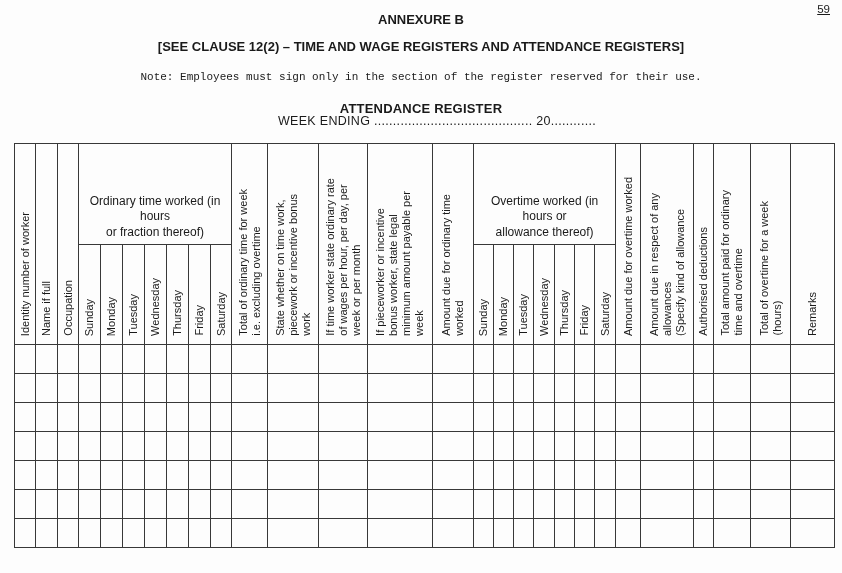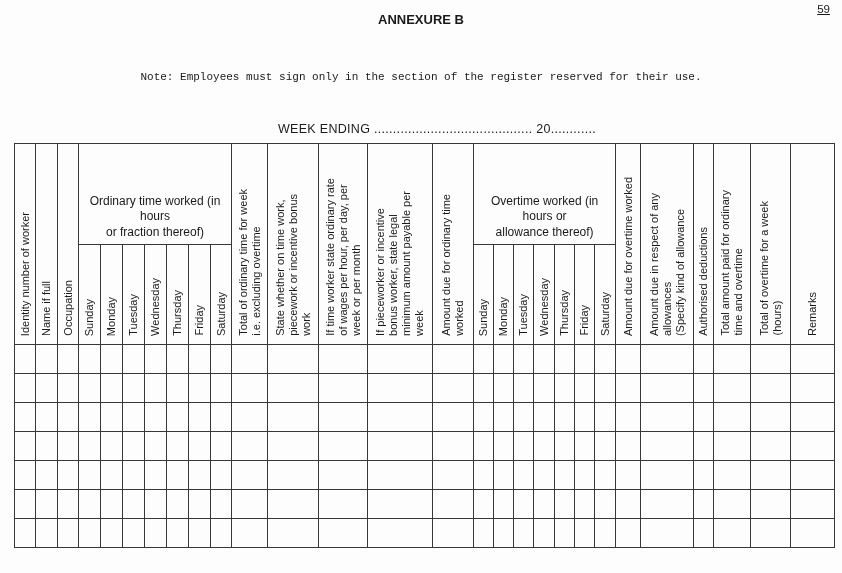--- a/index.html
+++ b/index.html
@@ -16,21 +16,21 @@
     position: absolute; top: 3px; right: 12px;
     font-size: 11.5px;
     text-decoration: underline;
   }
   .center-line { position: absolute; left: 0; right: 0; text-align: center; }
   .annexure-title   { top: 12px;   font-size: 13px; font-weight: 700; }
   .clause-heading   { top: 39px;  font-size: 13px; font-weight: 700; }
   .note-line        { top: 71px;  font-size: 11px; font-family: Liberation Mono, monospace; }
   .register-title   { top: 101px; font-size: 13px; font-weight: 700; letter-spacing: 0.2px; }
   .week-ending {
-    position: absolute; top: 122px; left: 278px;
+    position: absolute; top: 114px; left: 278px;
     font-size: 12.5px; letter-spacing: 0.3px;
   }
   table.reg {
     position: absolute; top: 143px; left: 14px;
     width: 820px;
     border-collapse: collapse;
     table-layout: fixed;
   }
   table.reg th, table.reg td {
     border: 1px solid #383838;
@@ -67,21 +67,23 @@
   }
   th.mid-cell { vertical-align: middle; padding-bottom: 0; }
 </style>
 </head>
 <body>
 
 <div class="sheet">
 
   <div class="page-number">59</div>
   <div class="center-line annexure-title">ANNEXURE B</div>
+  <div class="center-line clause-heading">[SEE CLAUSE 12(2) – TIME AND WAGE REGISTERS AND ATTENDANCE REGISTERS]</div>
   <div class="center-line note-line">Note:  Employees must sign only in the section of the register reserved for their use.</div>
+  <div class="center-line register-title">ATTENDANCE REGISTER</div>
   <div class="week-ending">WEEK ENDING .......................................... 20............</div>
 
   <table class="reg">
     <colgroup>
       <col style="width:21px">
         <col style="width:22px">
         <col style="width:21px">
       <col style="width:22px">
         <col style="width:22px">
         <col style="width:22px">

